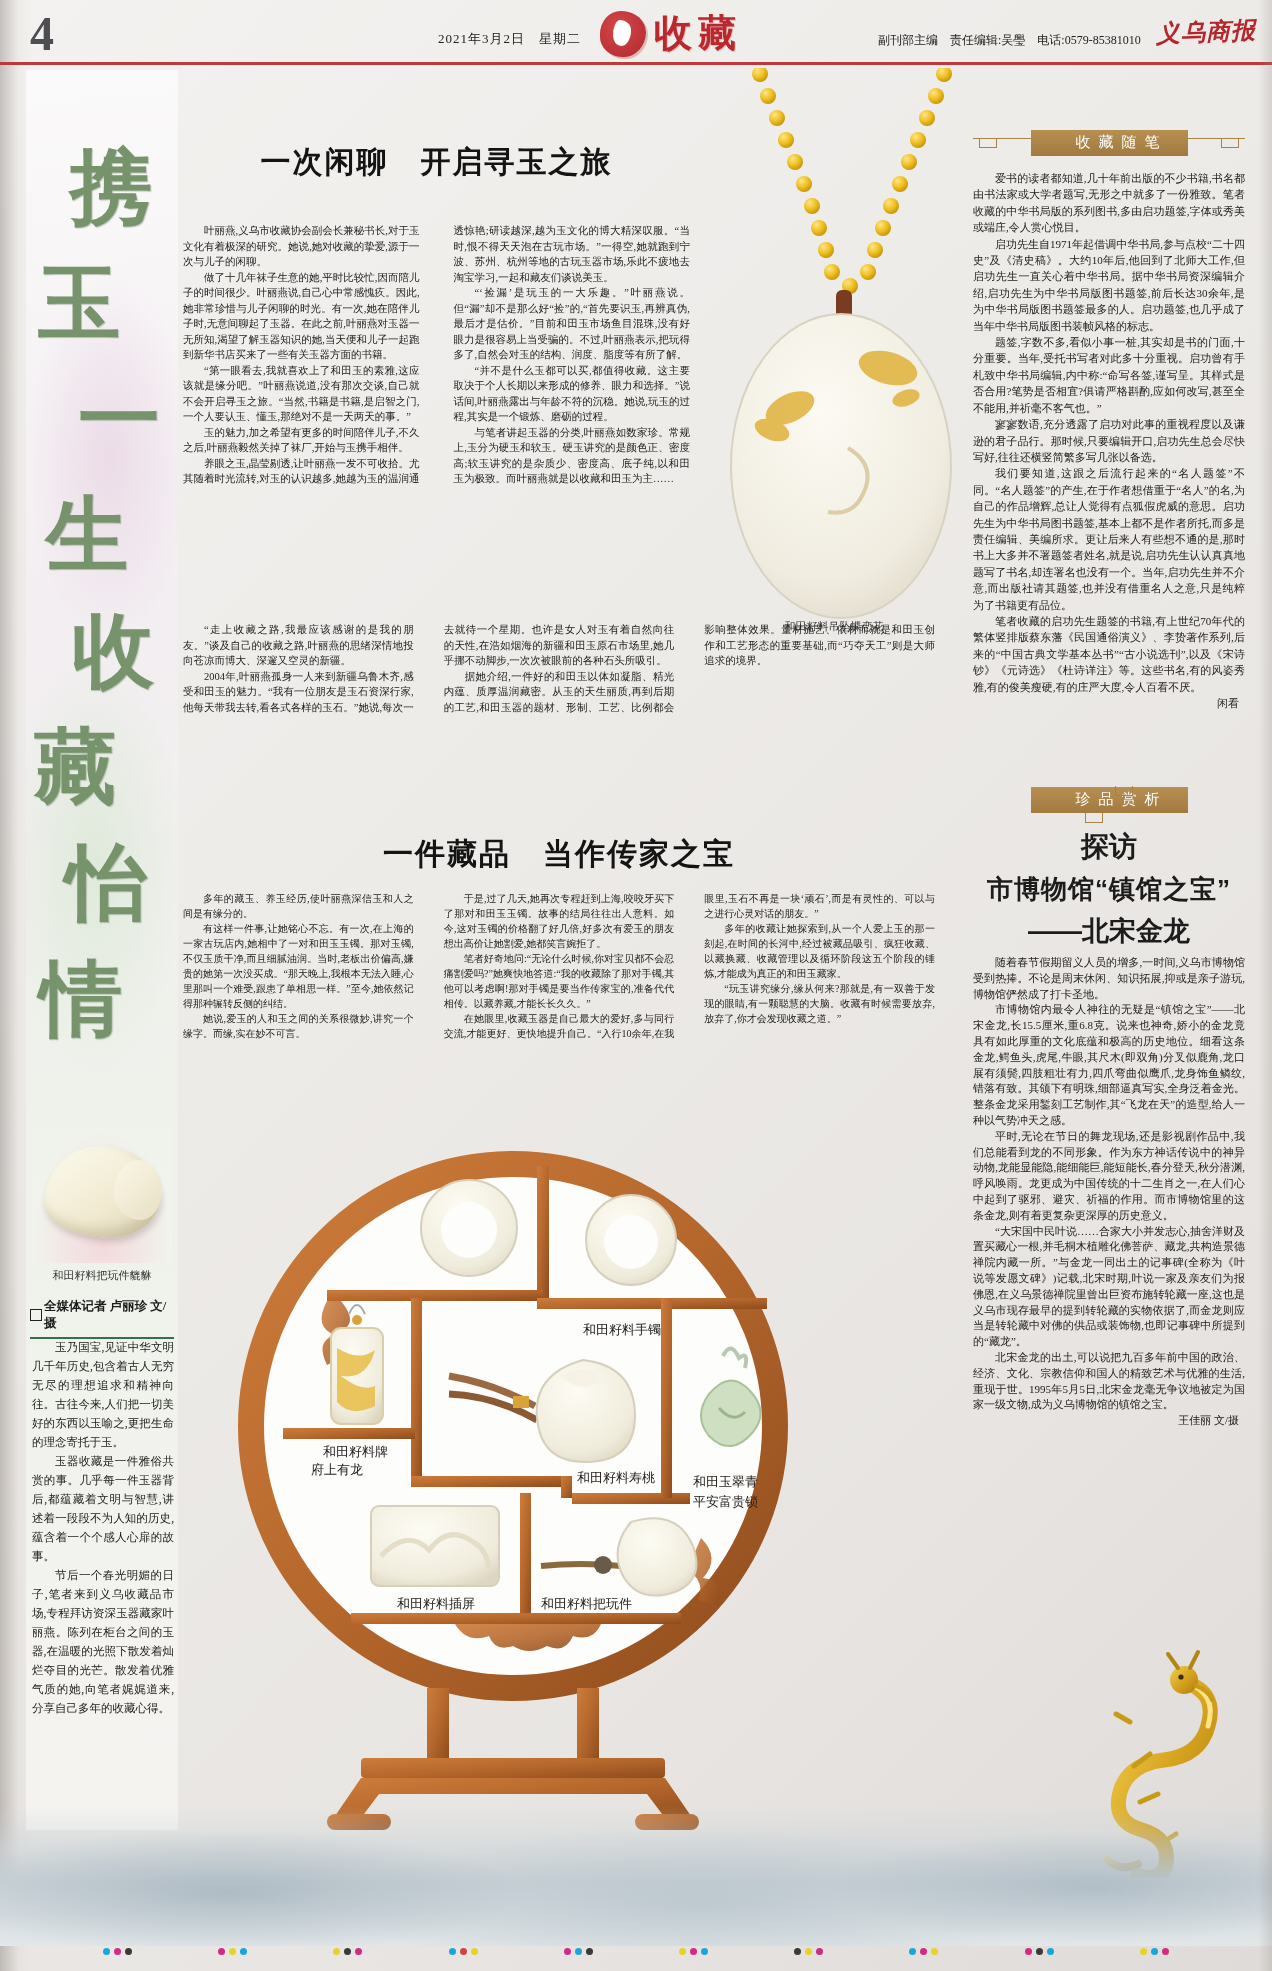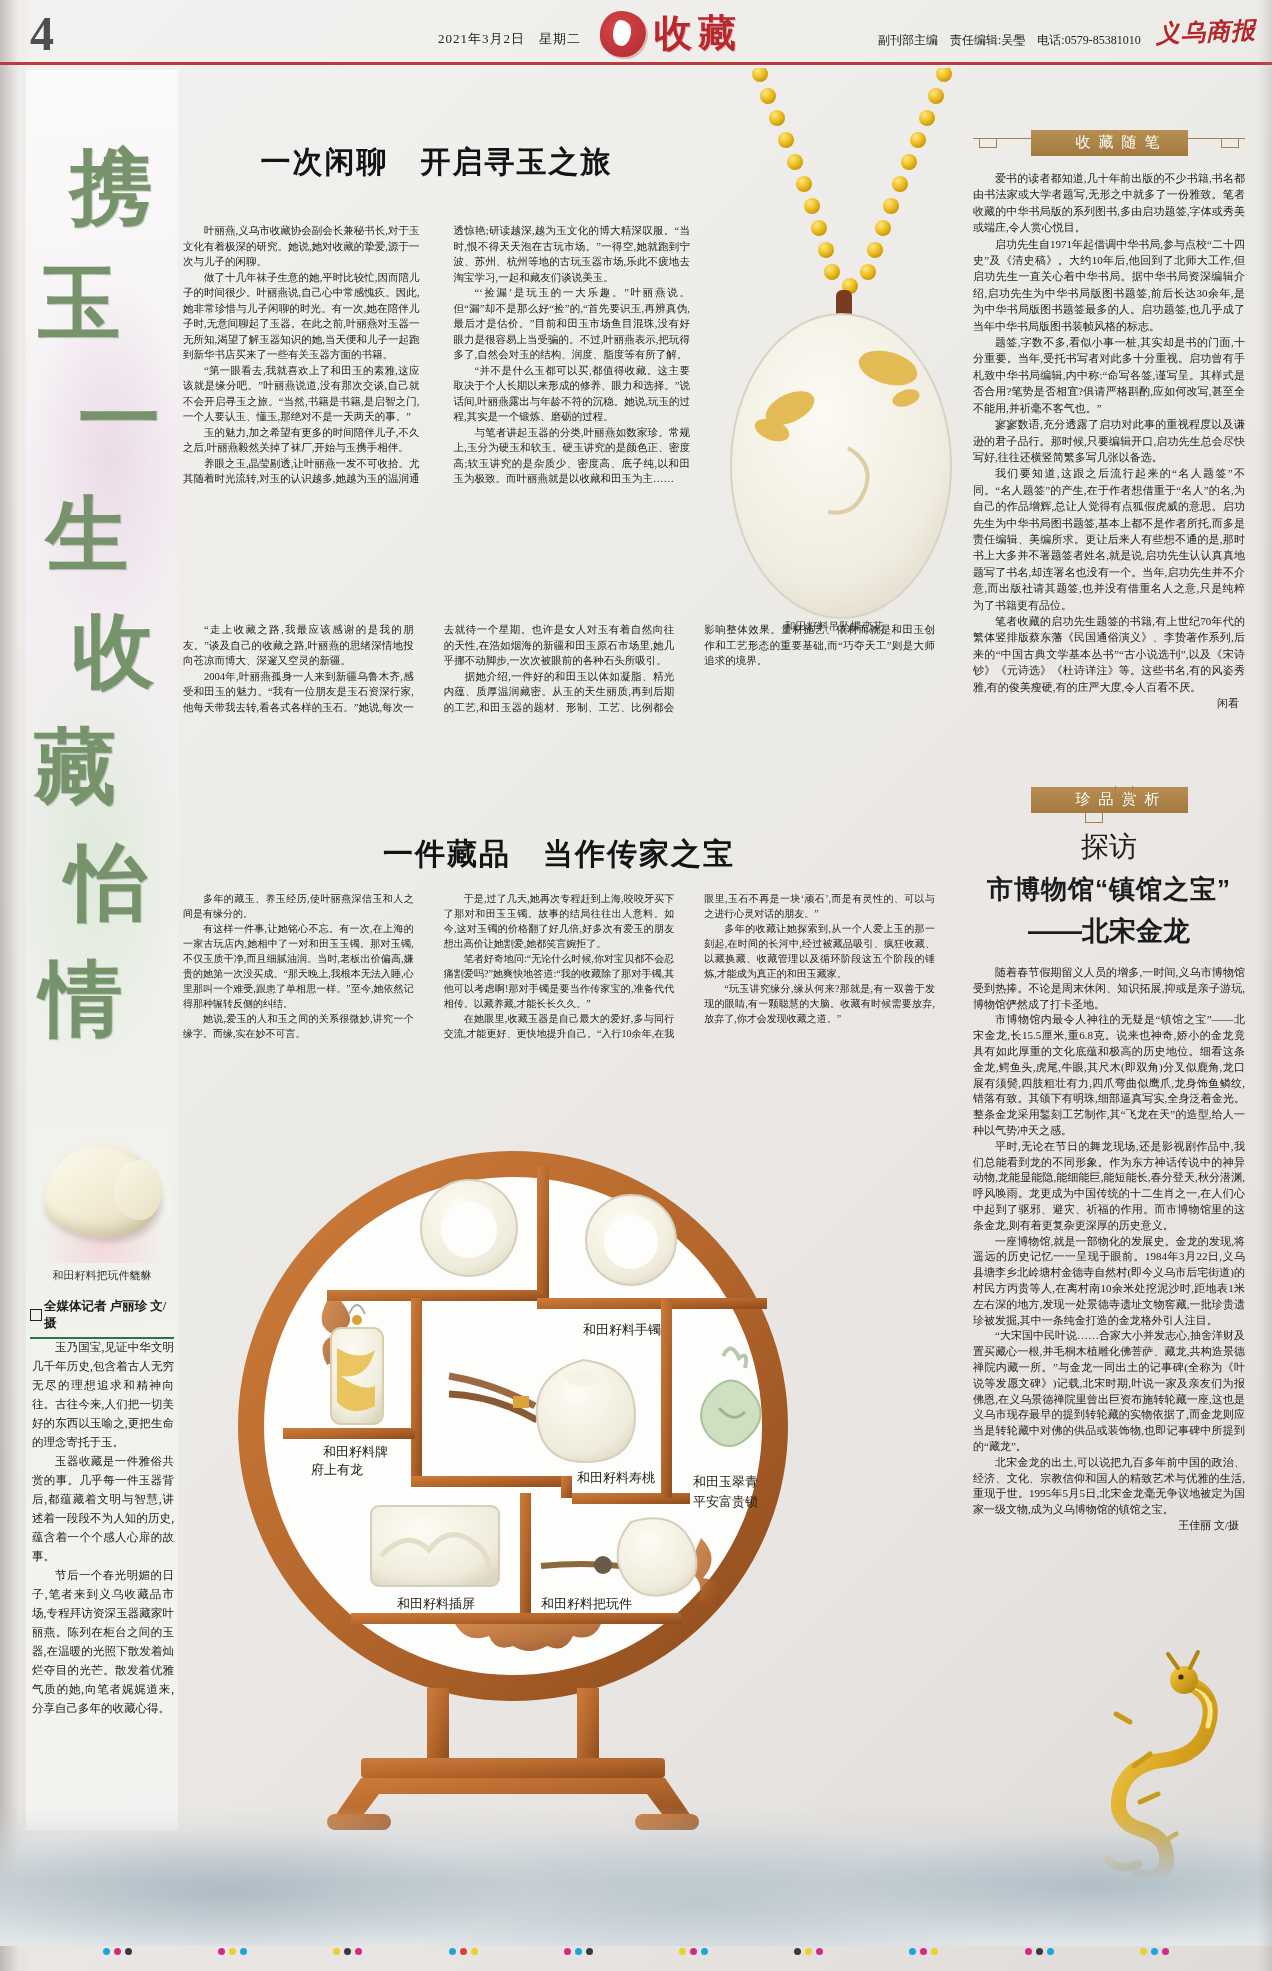--- a/index.html
+++ b/index.html
@@ -78,27 +78,27 @@
   .orn .line::after{content:"";position:absolute;top:-1px;width:16px;height:9px;border:1px solid #a9824a;border-top:none;}
   .orn .line.l::after{left:6px;} .orn .line.r::after{right:6px;}
   .orn .box{background:linear-gradient(#b78f52,#a27a40);color:#fff;font-size:15px;letter-spacing:8px;
     padding:3px 20px 4px 45px;}
   .rc-title{margin:14px 0 0;text-align:center;font-size:33px;font-weight:bold;letter-spacing:3px;
     font-family:"Liberation Sans","DejaVu Sans",sans-serif;}
   .rc-body{margin-top:14px;height:576px;overflow:hidden;font-size:11px;line-height:16.4px;text-align:justify;}
   .rc-body p{margin:0;text-indent:2em;}
   .rc-author{text-align:right;padding-right:6px;font-size:11px;}
   .tre-orn{margin-top:40px;flex-direction:column;}
-  .tre-t1{margin:16px 0 0;text-align:center;font-size:28px;font-weight:normal;
+  .tre-t1{margin:16px 0 0;text-align:center;font-size:28px;font-weight:bold;
     font-family:"Liberation Sans","DejaVu Sans",sans-serif;}
   .tre-t2{margin:6px 0 0;text-align:center;font-size:26px;font-weight:bold;letter-spacing:1px;
     font-family:"Liberation Sans","DejaVu Sans",sans-serif;}
   .tre-t3{margin:6px 0 0;text-align:center;font-size:27px;font-weight:bold;
     font-family:"Liberation Sans","DejaVu Sans",sans-serif;}
-  .tre-body{margin-top:16px;height:632px;overflow:hidden;font-size:11px;line-height:15.8px;text-align:justify;}
+  .tre-body{margin-top:6px;height:632px;overflow:hidden;font-size:11px;line-height:15.8px;text-align:justify;}
   .tre-body p{margin:0;text-indent:2em;}
   .dragon{position:absolute;left:1034px;top:1648px;width:210px;height:230px;margin:0;}
   .dragon-cap{position:absolute;left:1034px;top:1882px;width:210px;text-align:center;font-size:11px;color:#333;}
 
   
   .shelf{position:absolute;left:231px;top:1108px;width:564px;height:748px;margin:0;}
   .shelf text{font-size:13px;fill:#26211c;font-family:"Liberation Serif","DejaVu Serif",serif;}
 
   
   .landscape{position:absolute;left:0;top:1806px;width:100%;height:140px;
@@ -355,21 +355,20 @@
       <span class="box">珍品赏析</span>
       <span class="line r"></span>
     </div>
     <h1 class="tre-t1">探访</h1>
     <h1 class="tre-t2">市博物馆“镇馆之宝”</h1>
     <h1 class="tre-t3">——北宋金龙</h1>
     <div class="tre-body">
       <p>随着春节假期留义人员的增多,一时间,义乌市博物馆受到热捧。不论是周末休闲、知识拓展,抑或是亲子游玩,博物馆俨然成了打卡圣地。</p>
       <p>市博物馆内最令人神往的无疑是“镇馆之宝”——北宋金龙,长15.5厘米,重6.8克。说来也神奇,娇小的金龙竟具有如此厚重的文化底蕴和极高的历史地位。细看这条金龙,鳄鱼头,虎尾,牛眼,其尺木(即双角)分叉似鹿角,龙口展有须鬓,四肢粗壮有力,四爪弯曲似鹰爪,龙身饰鱼鳞纹,错落有致。其颌下有明珠,细部逼真写实,全身泛着金光。整条金龙采用錾刻工艺制作,其“飞龙在天”的造型,给人一种以气势冲天之感。</p>
       <p>平时,无论在节日的舞龙现场,还是影视剧作品中,我们总能看到龙的不同形象。作为东方神话传说中的神异动物,龙能显能隐,能细能巨,能短能长,春分登天,秋分潜渊,呼风唤雨。龙更成为中国传统的十二生肖之一,在人们心中起到了驱邪、避灾、祈福的作用。而市博物馆里的这条金龙,则有着更复杂更深厚的历史意义。</p>
-      <p>一座博物馆,就是一部物化的发展史。金龙的发现,将遥远的历史记忆一一呈现于眼前。1984年3月22日,义乌县塘李乡北岭塘村金德寺自然村(即今义乌市后宅街道)的村民方丙贵等人,在离村南10余米处挖泥沙时,距地表1米左右深的地方,发现一处景德寺遗址文物窖藏,一批珍贵遗珍被发掘,其中一条纯金打造的金龙格外引人注目。</p>
       <p>“大宋国中民叶说……合家大小并发志心,抽舍洋财及置买藏心一根,并毛桐木植雕化佛菩萨、藏龙,共构造景德禅院内藏一所。”与金龙一同出土的记事碑(全称为《叶说等发愿文碑》)记载,北宋时期,叶说一家及亲友们为报佛恩,在义乌景德禅院里曾出巨资布施转轮藏一座,这也是义乌市现存最早的提到转轮藏的实物依据了,而金龙则应当是转轮藏中对佛的供品或装饰物,也即记事碑中所提到的“藏龙”。</p>
       <p>北宋金龙的出土,可以说把九百多年前中国的政治、经济、文化、宗教信仰和国人的精致艺术与优雅的生活,重现于世。1995年5月5日,北宋金龙毫无争议地被定为国家一级文物,成为义乌博物馆的镇馆之宝。</p>
       <div class="rc-author">王佳丽 文/摄</div>
     </div>
   </aside>
 
   <figure class="dragon">
     <svg width="210" height="230" viewBox="0 0 210 230">
       <defs>
         <linearGradient id="gold" x1="0" y1="0" x2="1" y2="1">

